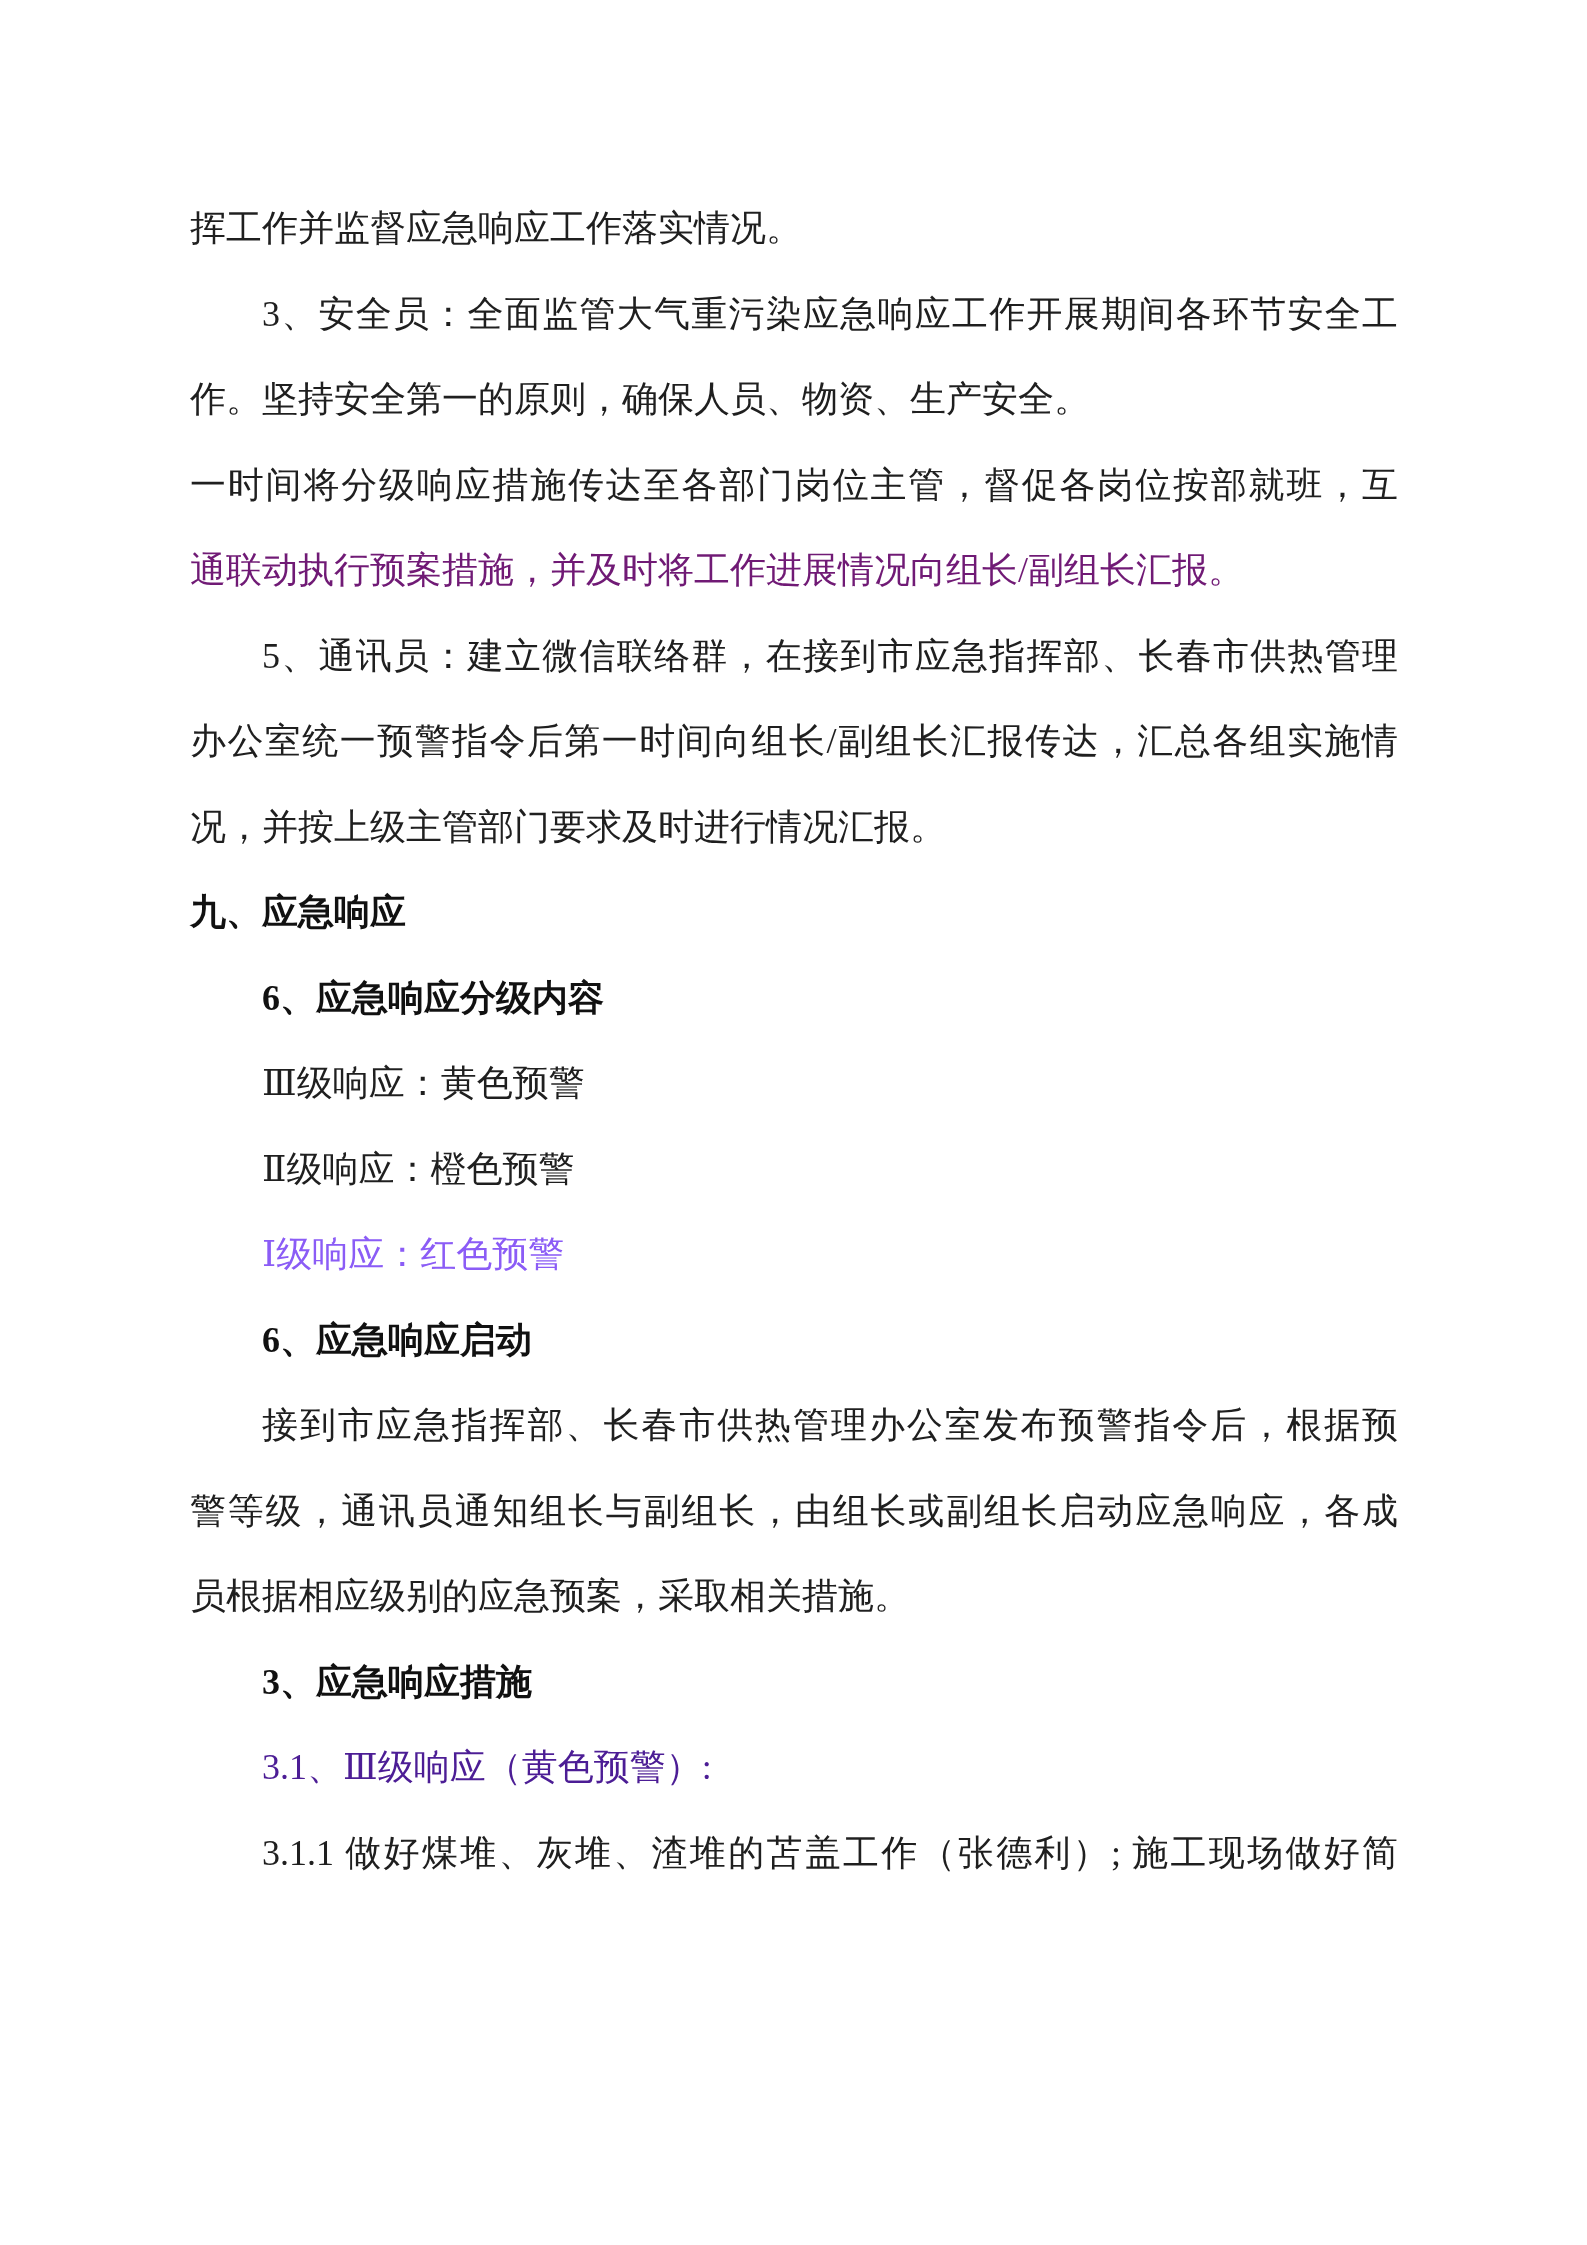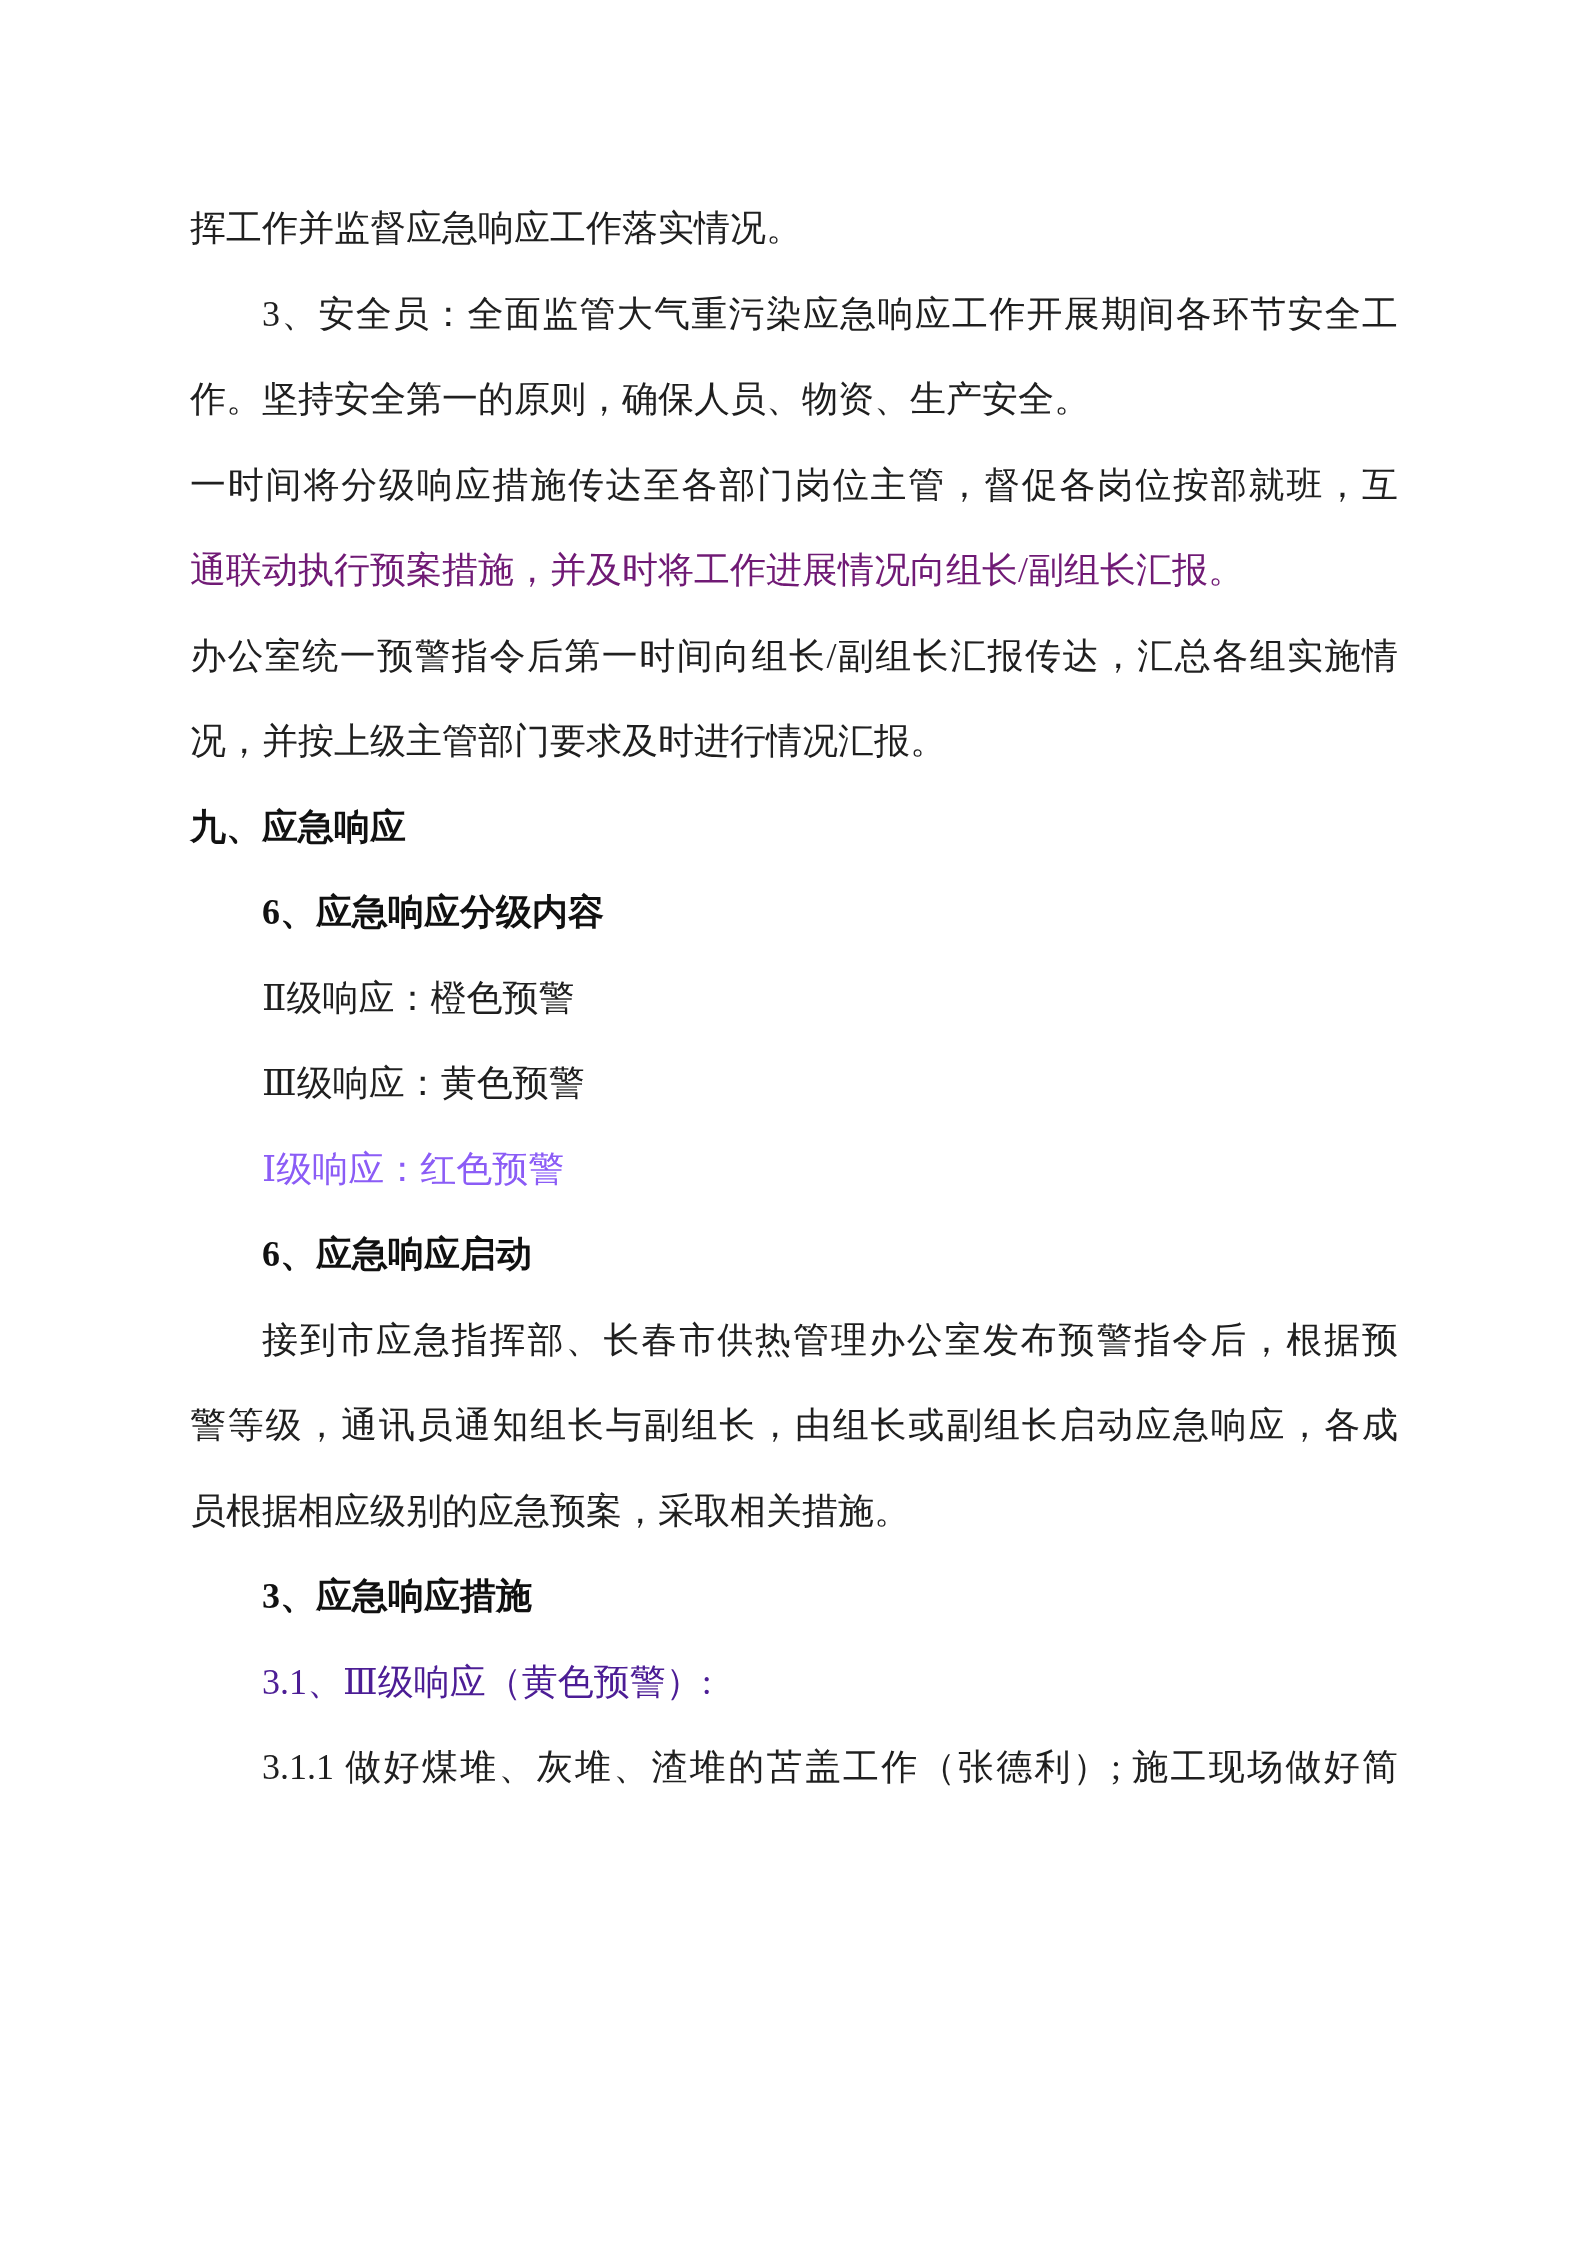--- a/index.html
+++ b/index.html
@@ -46,26 +46,27 @@
 </head>
 <body>
 
 <div class="page" style="background: rgb(255, 255, 255);">
   <div class="doc-body">
       <div class="line" style="color: rgb(31, 31, 31);">挥工作并监督应急响应工作落实情况。</div>
       <div class="line indent justify" style="color: rgb(31, 31, 31);">3、安全员：全面监管大气重污染应急响应工作开展期间各环节安全工</div>
       <div class="line" style="color: rgb(31, 31, 31);">作。坚持安全第一的原则，确保人员、物资、生产安全。</div>
       <div class="line justify" style="color: rgb(31, 31, 31);">一时间将分级响应措施传达至各部门岗位主管，督促各岗位按部就班，互</div>
       <div class="line" style="color: #701a75; font-family: Liberation Serif, serif;">通联动执行预案措施，并及时将工作进展情况向组长/副组长汇报。</div>
+      <div class="line indent justify" style="color: rgb(31, 31, 31);">5、通讯员：建立微信联络群，在接到市应急指挥部、长春市供热管理</div>
       <div class="line justify" style="color: rgb(31, 31, 31);">办公室统一预警指令后第一时间向组长/副组长汇报传达，汇总各组实施情</div>
       <div class="line" style="color: rgb(31, 31, 31);">况，并按上级主管部门要求及时进行情况汇报。</div>
       <div class="line bold" style="color: rgb(17, 17, 17);">九、应急响应</div>
       <div class="line indent bold" style="color: rgb(17, 17, 17);">6、应急响应分级内容</div>
+      <div class="line indent" style="color: rgb(31, 31, 31);">Ⅲ级响应：黄色预警</div>
       <div class="line indent" style="color: rgb(31, 31, 31);">Ⅱ级响应：橙色预警</div>
-      <div class="line indent" style="color: rgb(31, 31, 31);">Ⅲ级响应：黄色预警</div>
       <div class="line indent" style="color: #8b5cf6;">Ⅰ级响应：红色预警</div>
       <div class="line indent bold" style="color: rgb(17, 17, 17);">6、应急响应启动</div>
       <div class="line indent justify" style="color: rgb(31, 31, 31);">接到市应急指挥部、长春市供热管理办公室发布预警指令后，根据预</div>
       <div class="line justify" style="color: rgb(31, 31, 31);">警等级，通讯员通知组长与副组长，由组长或副组长启动应急响应，各成</div>
       <div class="line" style="color: rgb(31, 31, 31);">员根据相应级别的应急预案，采取相关措施。</div>
       <div class="line indent bold" style="color: rgb(17, 17, 17);">3、应急响应措施</div>
       <div class="line indent" style="color: #4c1d95;">3.1、Ⅲ级响应（黄色预警）:</div>
       <div class="line indent justify" style="color: rgb(31, 31, 31);">3.1.1 做好煤堆、灰堆、渣堆的苫盖工作（张德利）; 施工现场做好简</div>
     </div>
 </div>

